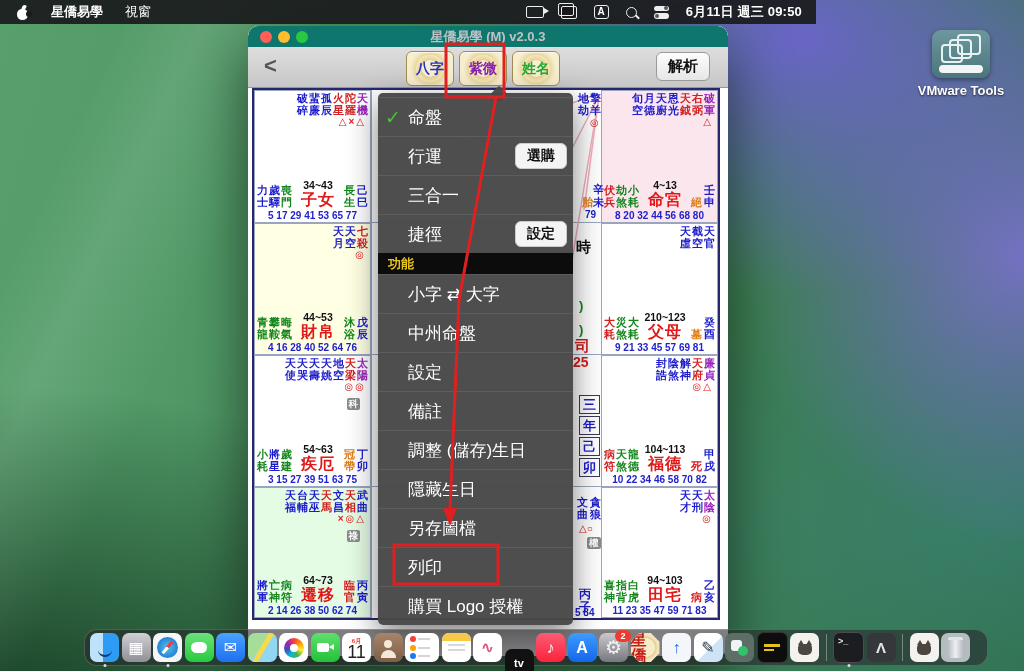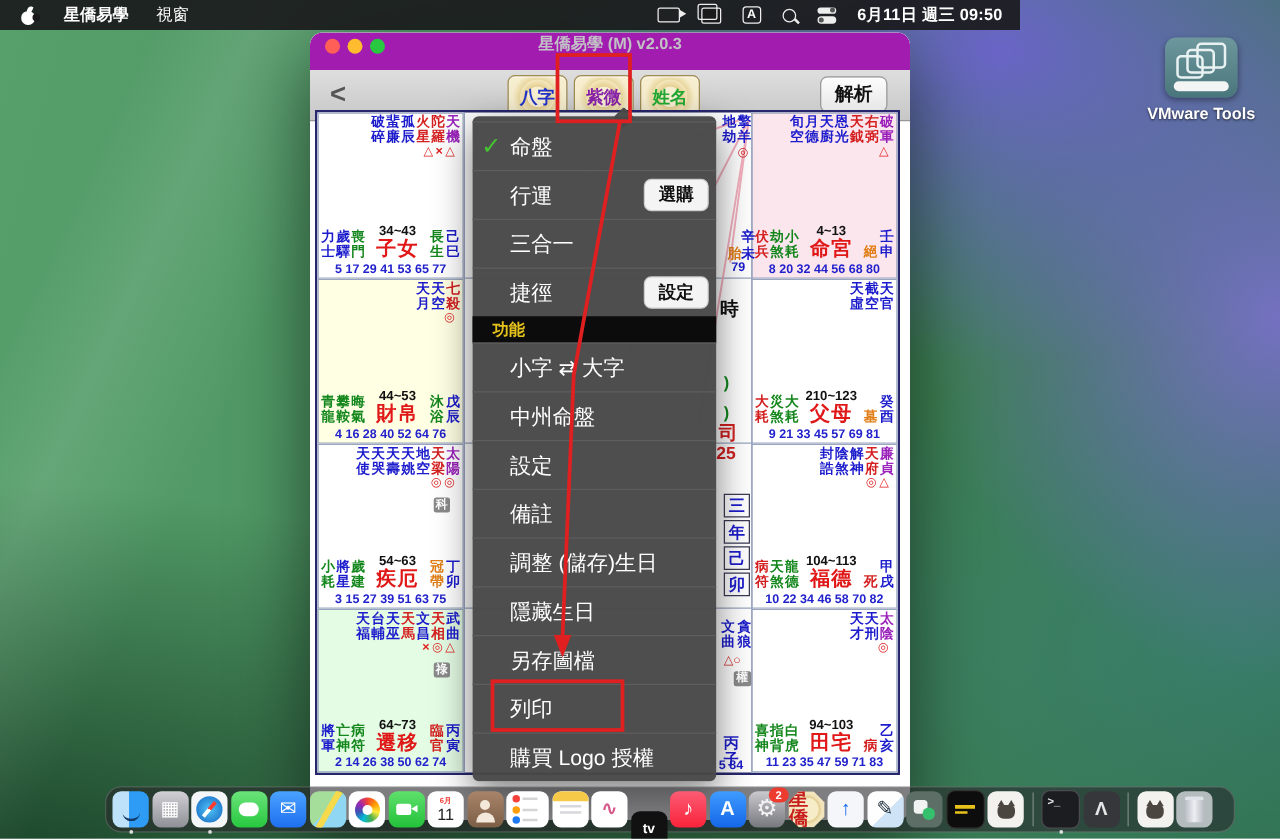--- a/index.html
+++ b/index.html
@@ -35,21 +35,21 @@
   .ic-cc i.a:after{right:1px;} .ic-cc i.b:after{left:1px;}
   .mb-clock{font-size:13px;font-weight:600;letter-spacing:.2px;}
   
   #vmware{position:absolute;left:916px;top:30px;width:90px;text-align:center;z-index:5;}
   .vm-disk{margin:0 auto;width:58px;height:48px;border-radius:9px;background:linear-gradient(180deg,#6d979c,#49767c);position:relative;box-shadow:0 2px 5px rgba(0,0,0,.4);}
   .vm-sq{position:absolute;border:2.5px solid #e9f2f3;border-radius:4px;}
   .vm-slot{position:absolute;left:7px;right:7px;bottom:5px;height:8px;border-radius:4px;background:#f2f5f4;}
   .vm-label{margin-top:5px;color:#fff;font-weight:700;font-size:13px;text-shadow:0 1px 2px rgba(0,0,0,.7);}
   
   #appwin{position:absolute;left:248px;top:26px;width:480px;height:630px;border-radius:10px;background:#fff;box-shadow:0 24px 60px rgba(0,0,0,.55);z-index:10;overflow:hidden;}
-  #titlebar{height:30px;background:#a21caf;display:flex;align-items:flex-start;position:relative;border-radius:10px 10px 0 0;}
+  #titlebar{height:21px;background:#0f766e;display:flex;align-items:center;position:relative;border-radius:10px 10px 0 0;}
   .tl{width:12px;height:12px;border-radius:50%;position:absolute;top:5px;}
   .tl.r{left:12px;background:#ff5f57;} .tl.y{left:30px;background:#febc2e;} .tl.g{left:48px;background:#28c840;}
   #wtitle{width:100%;text-align:center;color:#c2c2c6;font-size:13px;font-weight:700;}
   #toolbar{height:40px;background:linear-gradient(180deg,#dedede,#c7c7c7);border-bottom:1px solid #979797;position:relative;}
   #backbtn{position:absolute;left:16px;top:6px;font-size:22px;color:#555;font-weight:700;line-height:26px;}
   .tabs{position:absolute;left:158px;top:4px;display:flex;gap:5px;}
   .tabbtn{width:46px;height:33px;border-radius:6px;border:1px solid #a08c52;display:flex;align-items:center;justify-content:center;font-size:14px;font-weight:700;
     background:radial-gradient(circle at 50% 50%, #f9efd2 28%, #e7d193 30%, #f4e7bd 48%, #e9d79f 50%, #f7eecf 70%);box-shadow:0 1px 1px rgba(255,255,255,.7) inset;}
   #analyzebtn{position:absolute;right:18px;top:5px;padding:4px 11px;border:1px solid #9a9a9a;border-radius:6px;background:linear-gradient(180deg,#fdfdfd,#e6e6e6);font-size:15px;font-weight:700;color:#111;}
   
@@ -73,21 +73,21 @@
   .nums{position:absolute;left:2px;right:2px;bottom:1px;text-align:center;font-size:10px;font-weight:700;color:#2222cc;letter-spacing:0;white-space:nowrap;}
   .frag{position:absolute;font-weight:700;white-space:nowrap;}
   .fbox{position:absolute;width:21px;height:19px;border:1.5px solid #3a3a55;background:#fff;color:#1c1ccc;font-size:13px;font-weight:700;display:flex;align-items:center;justify-content:center;box-sizing:border-box;}
   
   #ctxmenu{position:absolute;left:378px;top:93px;width:195px;background:rgba(72,72,72,.97);border-radius:5px;box-shadow:0 10px 30px rgba(0,0,0,.5);z-index:30;padding-top:4px;}
   .cm-notch{position:absolute;left:115px;top:-5px;width:12px;height:12px;background:rgba(72,72,72,.97);transform:rotate(45deg);border-radius:2px;}
   .cm-item{height:39px;display:flex;align-items:center;position:relative;padding-left:30px;color:#fff;font-size:17px;border-top:1px solid #5d5d5d;box-sizing:border-box;}
   .cm-item:first-of-type{border-top:none;}
   .cm-check{position:absolute;left:7px;color:#46c432;font-size:19px;font-weight:700;}
   .cm-btn{position:absolute;right:6px;background:#f4f4f4;color:#111;font-size:14px;font-weight:700;border-radius:6px;padding:3px 11px;border:1px solid #ccc;}
-  .cm-header{height:21px;background:#0c0c0c;color:#e6c31c;font-size:13px;font-weight:700;display:flex;align-items:center;padding-left:16px;}
+  .cm-header{height:21px;background:#0c0c0c;color:#e6c31c;font-size:13px;font-weight:700;display:flex;align-items:center;padding-left:10px;}
   
   #overlay{position:absolute;inset:0;width:1024px;height:671px;z-index:40;pointer-events:none;}
   
   #dock{position:absolute;left:84px;top:629px;height:37px;width:904px;background:rgba(40,40,44,.6);border:1px solid rgba(255,255,255,.18);border-radius:13px;display:flex;align-items:center;gap:2.5px;padding:0 5px;z-index:50;box-sizing:border-box;}
   .dicon{width:29px;height:29px;border-radius:7px;position:relative;display:flex;align-items:center;justify-content:center;flex:0 0 auto;}
   .dglyph{font-size:16px;font-weight:700;line-height:1;}
   .ddot{position:absolute;left:50%;bottom:-5px;width:3px;height:3px;border-radius:50%;background:#ddd;transform:translateX(-50%);}
   .dbadge{position:absolute;right:-3px;top:-3px;min-width:12px;height:12px;border-radius:6px;background:#ed3b2f;color:#fff;font-size:9px;font-weight:700;display:flex;align-items:center;justify-content:center;padding:0 2px;}
   .dsep{width:1px;height:27px;background:rgba(255,255,255,.35);margin:0 4px;flex:0 0 auto;}
   
@@ -103,21 +103,21 @@
   .k-maps{background:linear-gradient(135deg,#a5dd9a 0 50%,#8fd7f2 50%);position:relative;overflow:hidden;}
   .k-maps:after{content:"";position:absolute;left:12px;top:-4px;width:5px;height:40px;background:#f7d94c;transform:rotate(30deg);}
   .k-photos{background:#fff;}
   .k-photos .flower{width:20px;height:20px;border-radius:50%;background:conic-gradient(#f44336,#ff9800,#ffeb3b,#4caf50,#00bcd4,#3f51b5,#9c27b0,#f44336);}
   .k-photos .flower:after{content:"";display:block;width:8px;height:8px;border-radius:50%;background:#fff;margin:6px auto;}
   .k-ft{background:linear-gradient(180deg,#5fe06c,#23c13a);position:relative;}
   .k-ft .cam{width:12px;height:9px;background:#fff;border-radius:2px;margin-left:-5px;}
   .k-ft:after{content:"";position:absolute;right:6px;top:11px;border-right:5px solid #fff;border-top:3px solid transparent;border-bottom:3px solid transparent;}
   .k-cal{background:#fff;flex-direction:column;overflow:hidden;}
   .k-cal .cm{font-size:6px;font-weight:700;color:#ec4034;line-height:7px;margin-top:2px;}
-  .k-cal .cd{font-size:13px;font-weight:400;color:#222;line-height:14px;}
+  .k-cal .cd{font-size:18px;font-weight:400;color:#222;line-height:14px;}
   .k-contacts{background:linear-gradient(180deg,#a8846a,#7c5f46);position:relative;overflow:hidden;}
   .k-contacts .hd{width:8px;height:8px;border-radius:50%;background:#f3e8da;margin-top:-7px;}
   .k-contacts:after{content:"";position:absolute;left:7px;bottom:4px;width:15px;height:8px;border-radius:8px 8px 0 0;background:#f3e8da;}
   .k-rem{background:#fff;flex-direction:column;align-items:flex-start;padding-left:5px;gap:2.5px;}
   .k-rem i{display:block;width:6px;height:6px;border-radius:50%;}
   .k-rem i:after{content:"";display:block;width:12px;height:2px;background:#d5d5d8;margin:2px 0 0 8px;}
   .k-notes{background:#fff;flex-direction:column;overflow:hidden;justify-content:flex-start;}
   .k-notes .band{width:100%;height:8px;background:#f7c948;}
   .k-notes .ln{width:17px;height:2px;background:#d8d8dc;margin-top:3px;}
   .k-free{background:#fff;color:#d6588a;}

